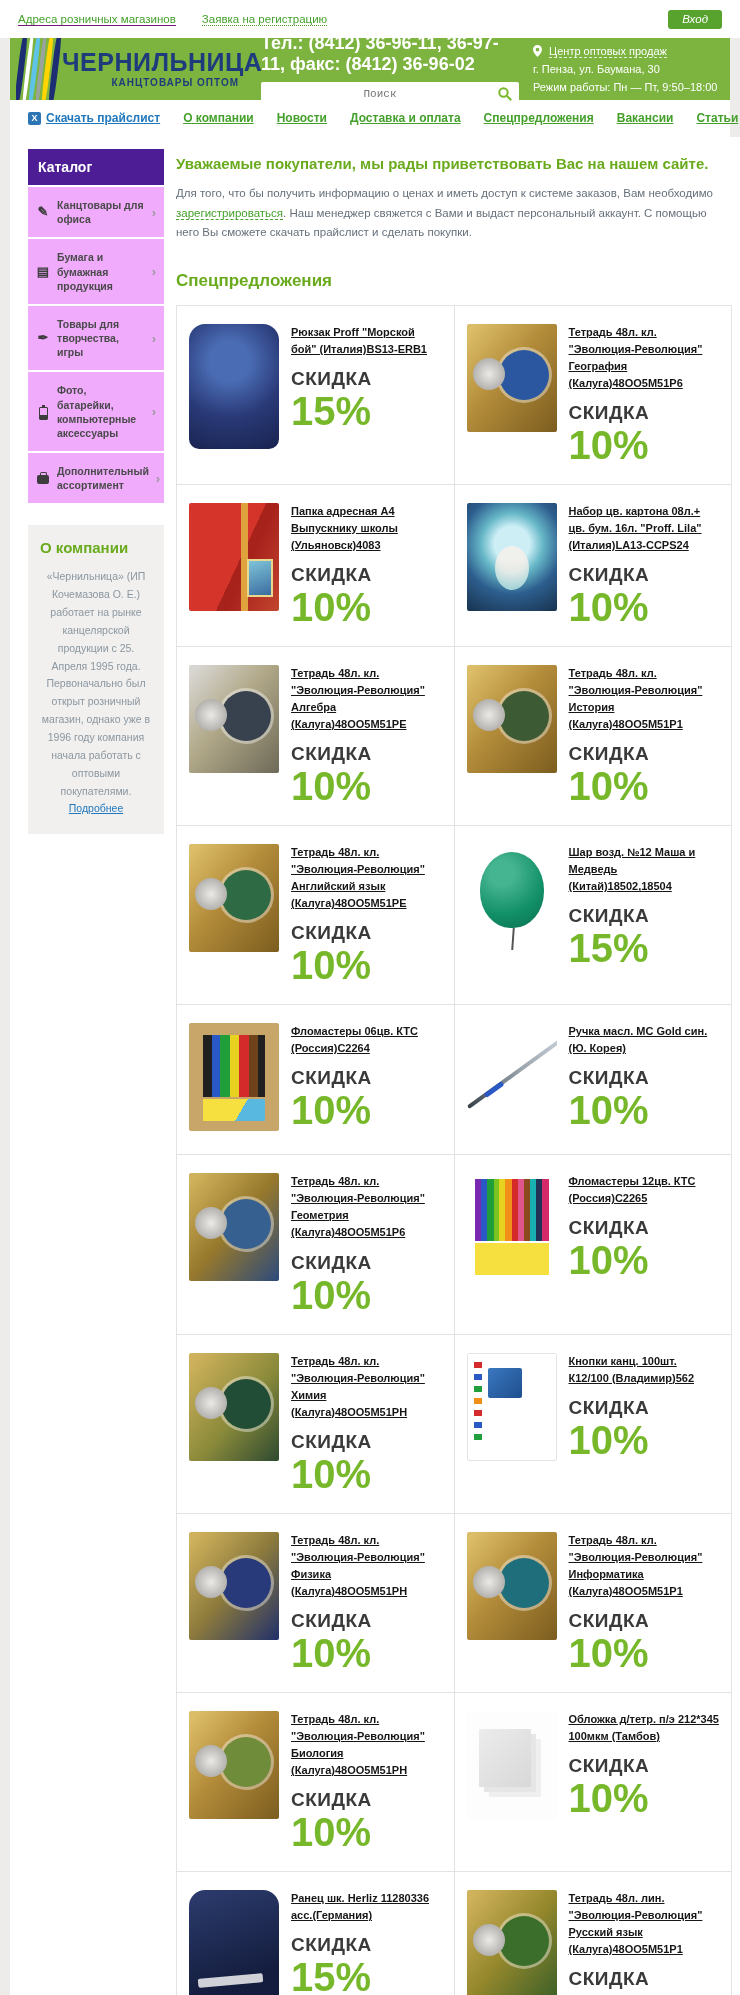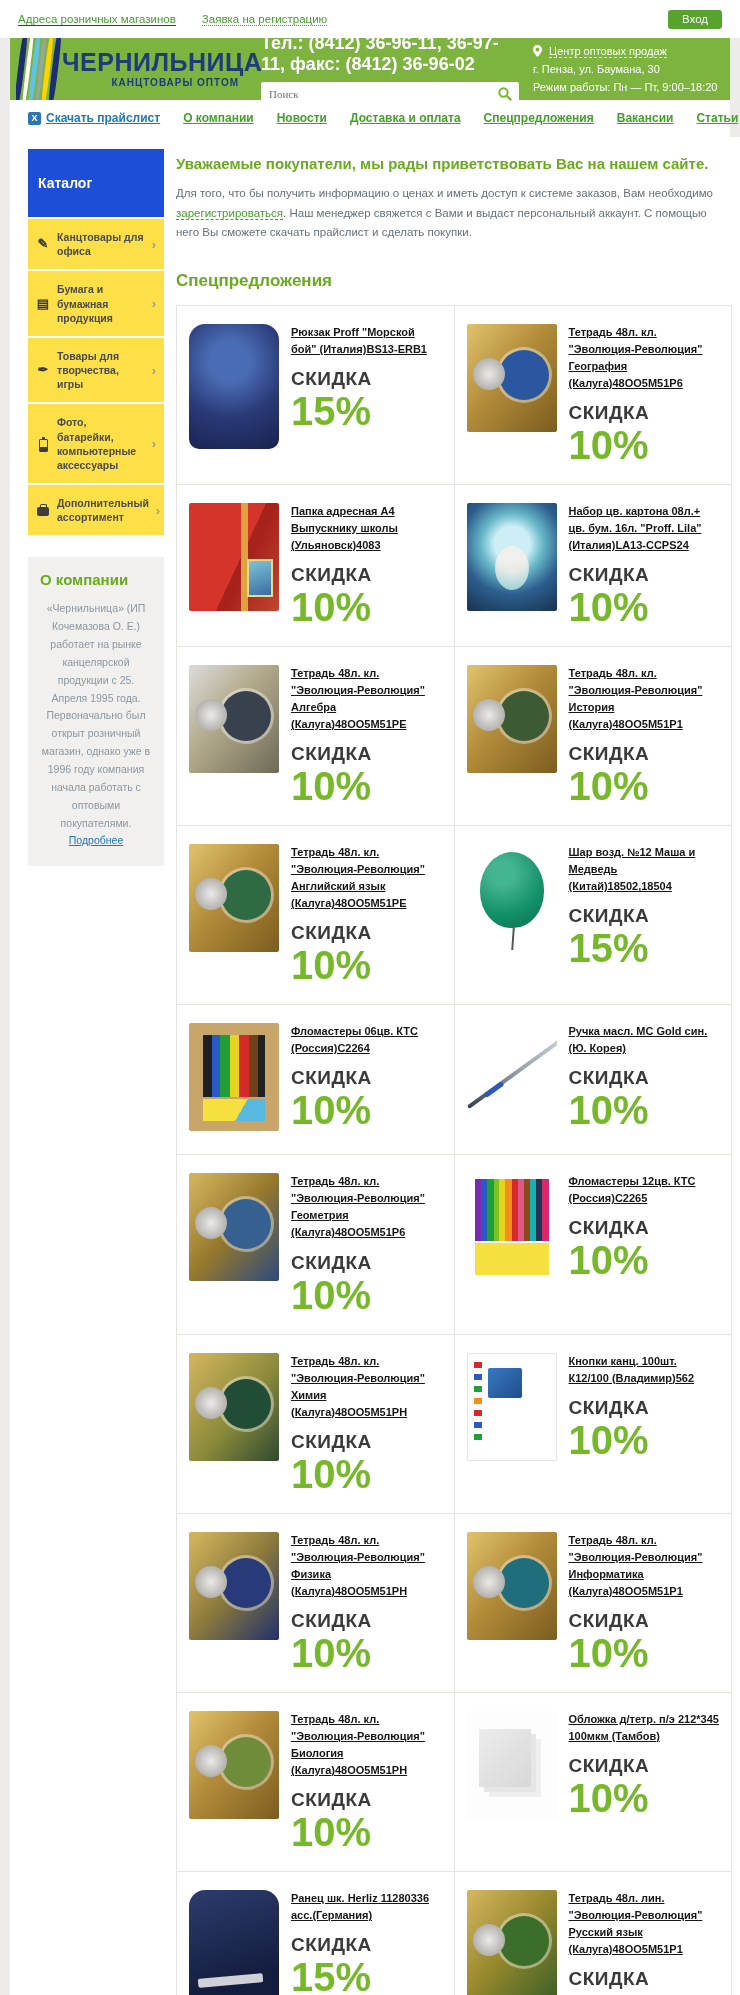--- a/index.html
+++ b/index.html
@@ -11,64 +11,64 @@
   }
   .shell { width:720px; margin:0 auto; }
 
   
   .topbar { background:#fff; width:740px; padding:10px 18px 9px; display:flex; align-items:center; }
   .topbar a { font-size:11.5px; color:#44a02b; text-decoration:none; }
   .top-link-solid { border-bottom:1px solid #701a75; margin-right:26px; }
   .top-link-dotted { border-bottom:1px dotted #44a02b; }
   .login-btn {
     margin-left:auto; background:#57a32d; color:#fff !important; font-size:11px;
-    padding:3px 14px 4px; border-radius:3px; border-bottom:none !important; cursor:pointer;
+    padding:3px 14px 4px; border-radius:3px; border-bottom:none !important; cursor:pointer;font-style:italic;
   }
 
   
   .header { background:#7db440; height:62px; display:flex; align-items:center; position:relative; padding:0 14px 0 6px; }
   .stripes { width:46px; height:62px; position:relative; overflow:hidden; flex:none; }
   .stripes i { position:absolute; top:-8px; bottom:-8px; width:6px; border-radius:40%; transform:rotate(7deg); }
   .stripes i:nth-child(1){ left:2px;  background:#1d2d73; }
   .stripes i:nth-child(2){ left:10px; background:#ffffff; width:4px;}
   .stripes i:nth-child(3){ left:16px; background:#5fc3e8; width:5px;}
   .stripes i:nth-child(4){ left:23px; background:#9aa39f; width:4px;}
   .stripes i:nth-child(5){ left:29px; background:#ffd400; width:5px;}
   .stripes i:nth-child(6){ left:36px; background:#1d2d73; }
   .logo-block { width:185px; flex:none; text-align:right; padding-right:8px; }
   .logo-title { font-size:25px; font-weight:bold; color:#1e3c7b; letter-spacing:0.5px; line-height:1; }
   .logo-sub { font-size:10px; font-weight:bold; color:#1e3c7b; letter-spacing:1px; margin-top:2px;text-align:right; }
   .header-mid { flex:1; padding:0 14px; }
   .phone-line { color:#fff; font-size:18px; font-weight:bold; margin-bottom:7px; }
   .search-wrap { position:relative; width:258px; }
   .search-wrap input {
     width:100%; height:24px; border:none; border-radius:2px; padding:0 28px 0 8px;
-    font-size:11px; color:#555; font-family:Liberation Serif, serif; outline:none;
+    font-size:11px; color:#555; font-family:Liberation Mono, monospace; outline:none;text-align:center;
   }
   .search-icon { position:absolute; right:6px; top:4px; width:16px; height:16px; cursor:pointer; }
   .header-right { width:190px; flex:none; color:#fff; font-size:11px; line-height:1.65; }
   .header-right .addr-link { color:#fff; text-decoration:none; border-bottom:1px dashed rgba(255,255,255,.8); }
   .pin-icon { display:inline-block; margin-right:4px; vertical-align:-2px; }
 
   
   .navbar { background:#fff; padding:11px 18px 12px; display:flex; align-items:center; gap:0; }
   .navbar a { font-size:12px; font-weight:bold; color:#44a02b; text-decoration:underline; margin-right:23px; white-space:nowrap; }
   .navbar a:last-child { margin-right:0; }
   .pricelist-link { color:#2178bd !important; display:inline-flex; align-items:center; }
   .excel-icon { display:inline-block; width:13px; height:13px; background:#2e75b6; color:#fff; font-size:9px; font-weight:bold;
     text-align:center; line-height:13px; border-radius:2px; margin-right:5px; }
 
   
   .content { background:#fff; width:740px; padding:12px 18px 30px; display:flex; gap:12px; }
   .sidebar { width:136px; flex:none; }
   .main { flex:1; min-width:0; }
 
   
-  .cat-header { background:#1d4ed8; color:#fff; font-size:14px; font-weight:bold; padding:26px 10px; }
-  .cat-item { background:#fde047; border-top:2px solid #fff; padding:11px 8px; display:flex; align-items:center; gap:7px;
+  .cat-header { background:#4c1d95; color:#fff; font-size:14px; font-weight:bold; padding:10px 10px; }
+  .cat-item { background:#f0abfc; border-top:2px solid #fff; padding:11px 8px; display:flex; align-items:center; gap:7px;
     font-size:10.5px; font-weight:bold; color:#4a4a4a; cursor:pointer; }
   .cat-item .lbl { flex:1; line-height:1.35; }
   .chev { color:#9a9a9a; font-size:13px; font-weight:bold; }
   .chev::before { content:"›"; }
   .sico { width:14px; height:14px; flex:none; position:relative; font-size:13px; line-height:14px; color:#3d3d3d; text-align:center; }
   .sico[data-icon="pencil-icon"]::before { content:"✎"; }
   .sico[data-icon="pen-icon"]::before { content:"✐"; }
   .sico[data-icon="paper-icon"]::before { content:"▤"; }
   .sico[data-icon="brush-icon"]::before { content:"✒"; }
   .sico[data-icon="battery-icon"]::before { content:""; position:absolute; left:3px; top:2px; width:7px; height:11px;
@@ -192,21 +192,21 @@
       </div>
     </div>
     <div class="header-right">
       <div>
         <svg class="pin-icon" width="9" height="12" viewBox="0 0 12 16">
             <path fill="#fff" d="M6 0C2.7 0 0 2.7 0 6c0 4.5 6 10 6 10s6-5.5 6-10C12 2.7 9.3 0 6 0zm0 8.5A2.5 2.5 0 1 1 6 3.5a2.5 2.5 0 0 1 0 5z"></path>
           </svg>
         <a href="#" class="addr-link">Центр оптовых продаж</a>
       </div>
       <div>г. Пенза, ул. Баумана, 30</div>
-      <div>Режим работы: Пн — Пт, 9:00–18:20</div>
+      <div>Режим работы: Пн — Пт, 9:50–18:00</div>
     </div>
   </div>
 
   <div class="navbar">
     <a href="#" class="pricelist-link">
         <span class="excel-icon">X</span>
         <span>Скачать прайслист</span>
       </a>
 
       <a href="#">О компании</a>

